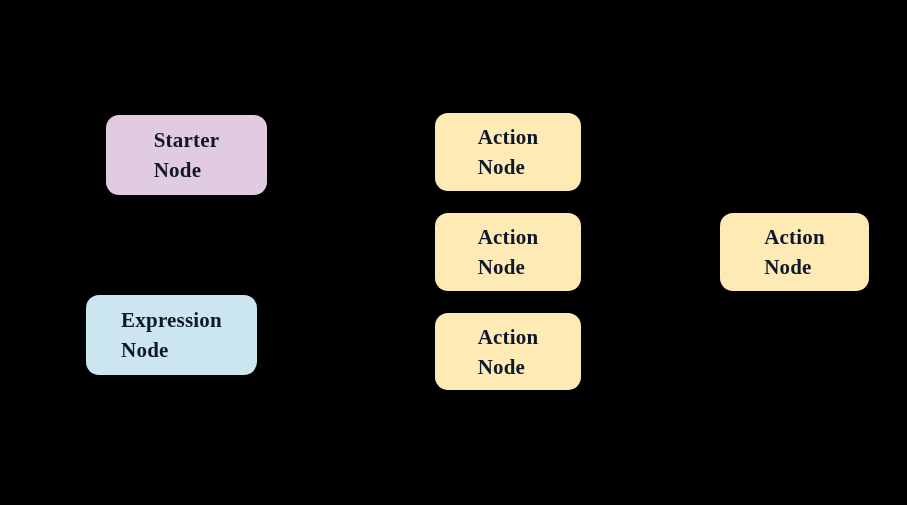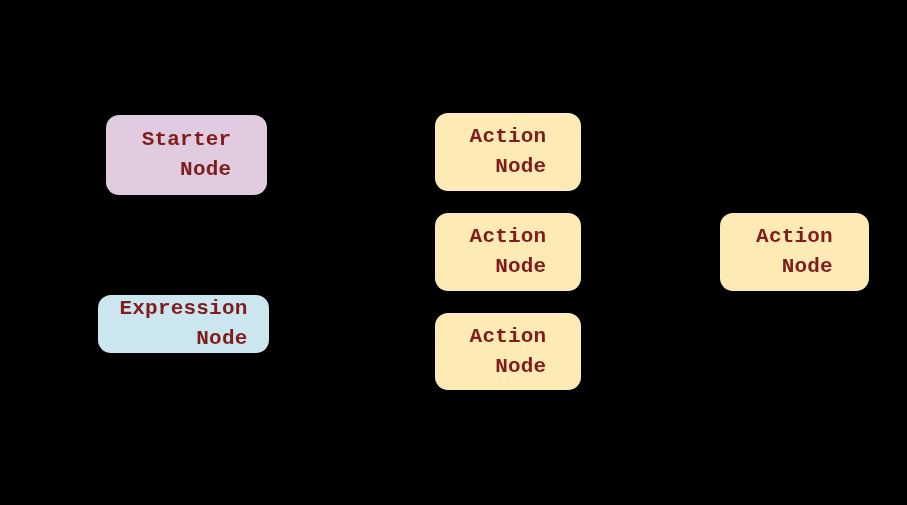--- a/index.html
+++ b/index.html
@@ -20,31 +20,30 @@
   .node {
     position: absolute;
     border-radius: 13px;
     display: flex;
     align-items: center;
     justify-content: center;
     box-sizing: border-box;
   }
   .node-label {
     white-space: pre-line;
-    text-align: right;
+    text-align: left;
     font-weight: bold;
     font-size: 21px;
     line-height: 30px;
-    color: #7f1d1d;
+    color: #0f172a;
     letter-spacing: 0.2px;
-    font-family: Liberation Mono, monospace;
   }
   
   #starter-node    { left: 106px; top: 115px; width: 161px; height: 80px; }
-  #expression-node { left: 98px; top: 295px; width: 171px; height: 58px; }
+  #expression-node { left: 86px; top: 295px; width: 171px; height: 80px; }
   #action-node-1   { left: 435px; top: 113px; width: 146px; height: 78px; }
   #action-node-2   { left: 435px; top: 213px; width: 146px; height: 78px; }
   #action-node-3   { left: 435px; top: 313px; width: 146px; height: 77px; }
   #action-node-4   { left: 720px; top: 213px; width: 149px; height: 78px; }
 </style>
 </head>
 <body>
 
 <div class="canvas" style="background-color: rgb(0, 0, 0);">
 

